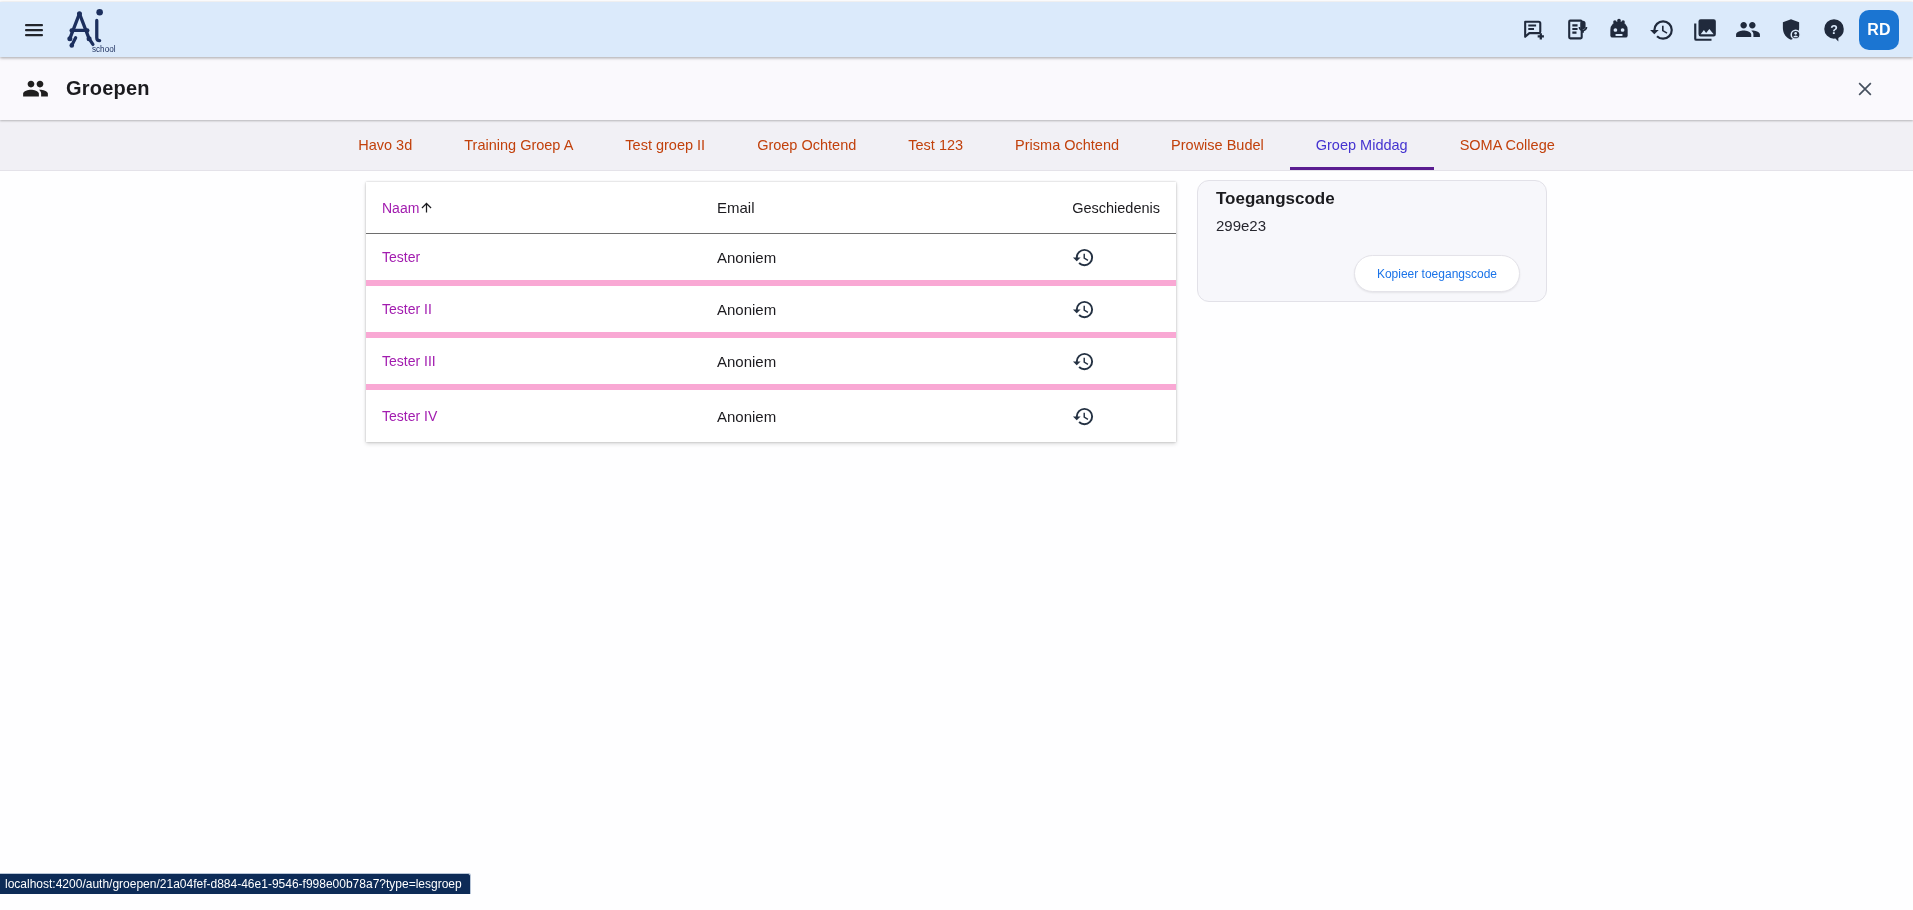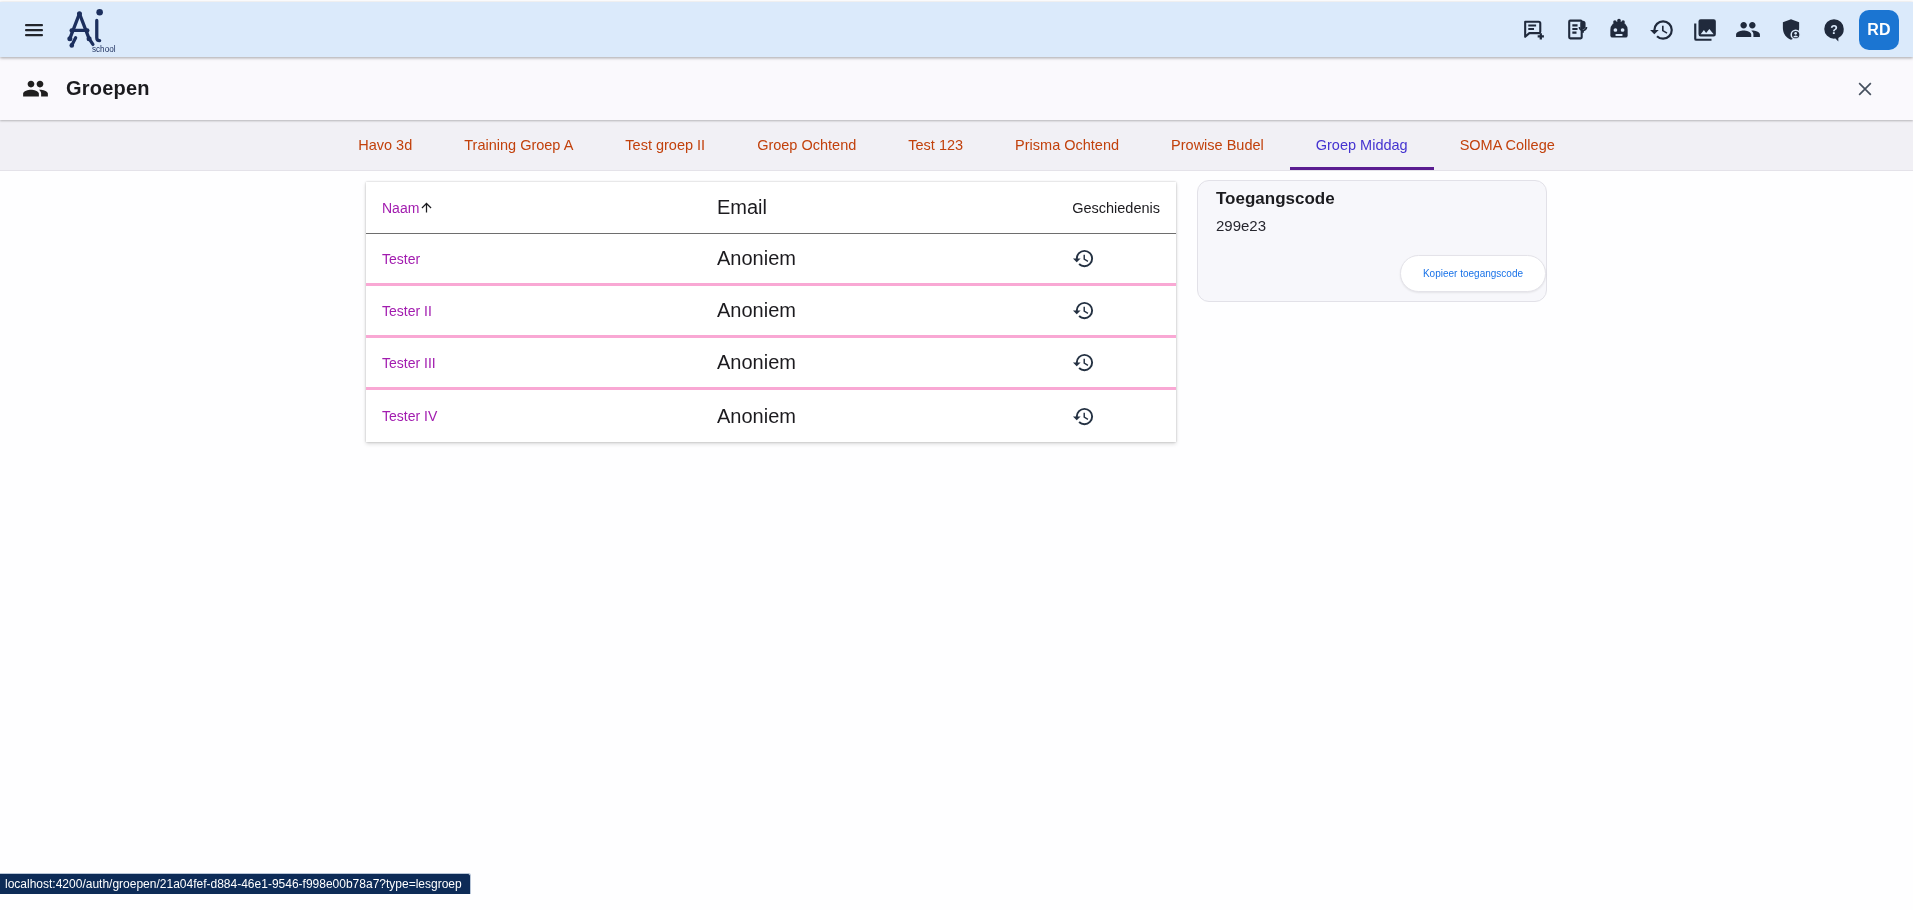--- a/index.html
+++ b/index.html
@@ -42,39 +42,39 @@
   .tab.active { color:#4433d0; }
   .tab.active::after { content:""; position:absolute; left:0; right:0; bottom:0; height:3px;
                        background:#5a1c90; }
 
   
   .content { position:absolute; left:0; top:171px; width:1913px; height:718px; background:#fefeff; }
 
   .member-table { position:absolute; left:366px; top:11px; width:810px; background:#ffffff;
                   box-shadow:0 0 2px rgba(0,0,0,.22), 0 2px 4px rgba(0,0,0,.14); }
   .t-row { display:grid; grid-template-columns:351px 1fr 186px; align-items:center; height:52px;
-           border-bottom:3px solid #f9a8d4; background:#fff; }
+           border-bottom:6px solid #f9a8d4; background:#fff; }
   .t-row:last-child { border-bottom:none; }
   .t-head { font-weight:500; border-bottom:1px solid #6e6e6e; }
   .cell-naam { padding-left:16px; font-size:14px; color:#a21caf; display:flex; align-items:center; }
-  .cell-email { font-size:20px; color:#1c1b1f; }
+  .cell-email { font-size:15px; color:#1c1b1f; }
   .cell-hist-head { text-align:right; padding-right:16px; font-size:14.5px; color:#1c1b1f; }
   .cell-hist { display:flex; justify-content:center; }
   .hist-btn { width:36px; height:36px; border:none; background:transparent; display:flex;
               align-items:center; justify-content:center; cursor:pointer; color:#243142; }
   .sort-arrow { display:flex; color:#1b1b1f; }
 
   .code-card { position:absolute; left:1197px; top:9px; width:350px; height:122px;
                background:#f7f7fb; border:1px solid #e2e1e8; border-radius:12px;
                padding:8px 18px; }
   .code-title { font-size:17px; font-weight:700; color:#1b1b1f; }
   .code-value { font-size:15px; color:#26262e; margin-top:8px; }
-  .copy-btn { position:absolute; right:0; bottom:9px; height:37px; padding:0 22px;
+  .copy-btn { position:absolute; right:26px; bottom:9px; height:37px; padding:0 22px;
               border-radius:19px; border:1px solid #e4e3e9; background:#ffffff;
-              color:#1a73e8; font-size:10px; font-weight:500;
+              color:#1a73e8; font-size:12px; font-weight:500;
               font-family:"Liberation Sans", sans-serif; cursor:pointer;
               box-shadow:0 1px 2px rgba(0,0,0,.08);margin-top:33px; }
 
   
   .status-bubble { position:absolute; left:0; bottom:16px; height:21px; max-width:700px;
                    background:#0d2b57; color:#ffffff; font-size:12px; line-height:19px;
                    padding:1px 8px 1px 5px; border-top:1px solid #b9c6d8;
                    border-right:1px solid #b9c6d8; border-top-right-radius:3px;
                    white-space:nowrap; z-index:40; }
 </style>

